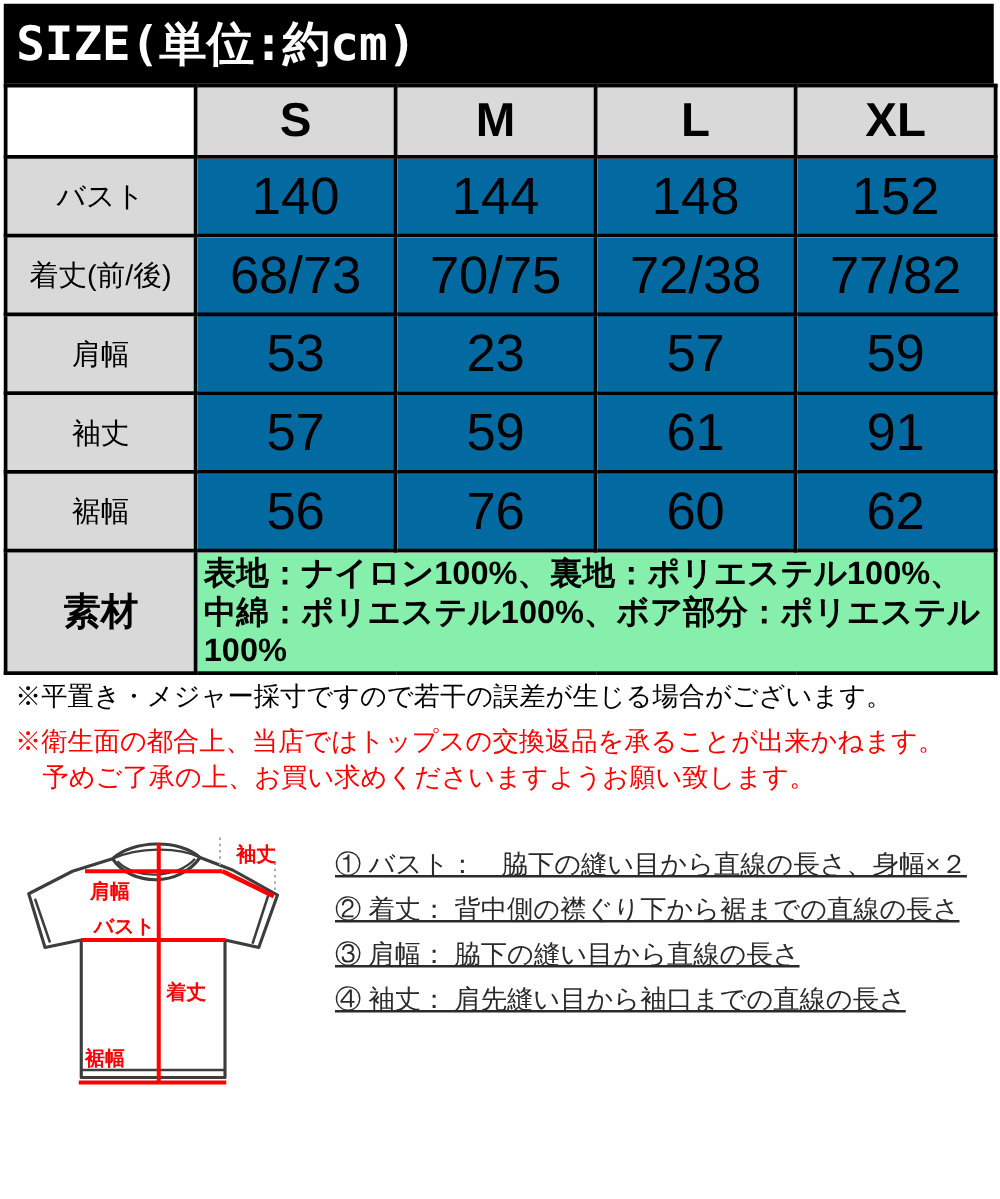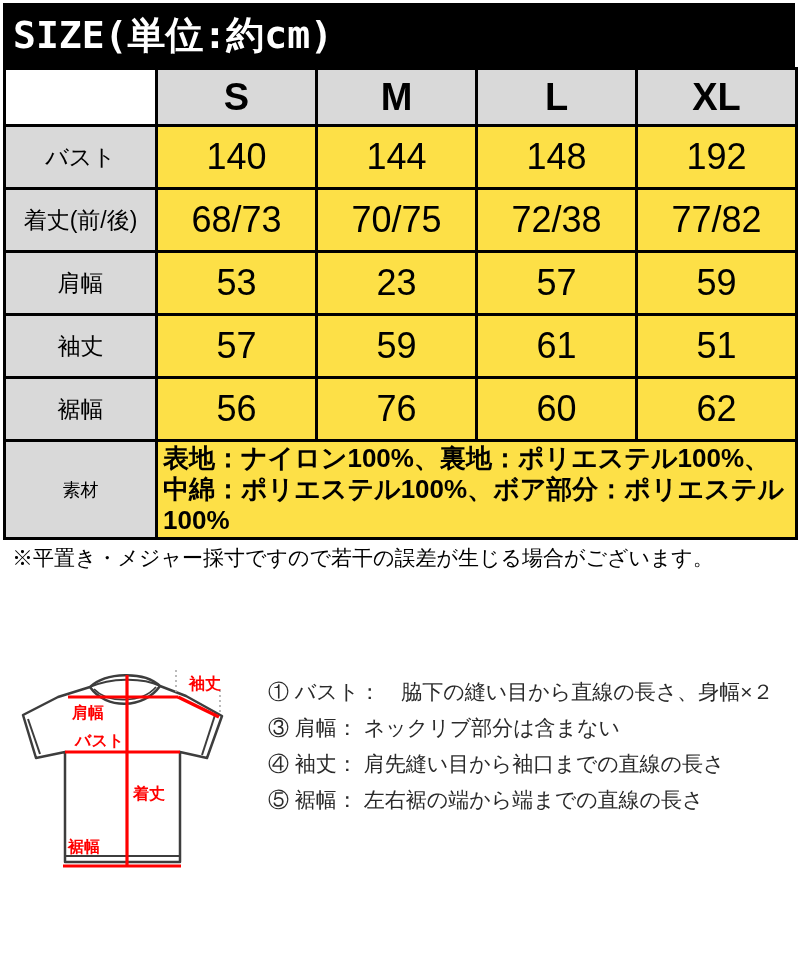--- a/index.html
+++ b/index.html
@@ -22,38 +22,38 @@
 
   
   table.size-table {
     position: absolute; left: 3px; top: 67px; width: 792px;
     border-collapse: collapse; table-layout: fixed; text-align: center;
   }
   table.size-table th, table.size-table td { border: 3px solid #000; overflow: hidden; }
   th.corner { background: #fff; height: 57px; }
   th.size-col { background: #d9d9d9; font-size: 38px; font-weight: 600; height: 57px; }
   td.row-label { background: #d9d9d9; font-size: 23px; font-weight: 400; }
-  td.val { font-size: 36px; font-weight: 400; height: 63px; background: #fde047; }
-  tr.material-row td.row-label { font-size: 18px; }
+  td.val { font-size: 42px; font-weight: 400; height: 63px; background: #0369a1; }
+  tr.material-row td.row-label { font-size: 30px; font-weight: bold; }
   td.material-text {
-    background: #fde047; text-align: left; font-size: 26px; font-weight: 700;
+    background: #86efac; text-align: left; font-size: 26px; font-weight: 700;
     line-height: 31px; padding: 1px 5px; height: 58px;
   }
 
   
   .notes { position: absolute; left: 12px; top: 543px; width: 780px; font-weight: 400; font-size: 21px; }
   .note-line { line-height: 29px; color: #000; white-space: nowrap; }
   .notes-red { margin-top: 7px; }
   .notes-red .note-line { color: #ff0000; }
   .note-indent { padding-left: 22px; }
 
   
   .diagram-wrap { position: absolute; left: 10px; top: 666px; width: 250px; height: 225px; }
   .explanations { position: absolute; left: 268px; top: 674px; width: 528px; font-size: 21px; line-height: 36px; color: #2a2a2a; }
-  .explanations .exp-line { white-space: nowrap; }
+  .explanations .exp-line { white-space: nowrap; text-decoration: underline; }
 </style>
 </head>
 <body>
 
 <div class="page">
 
   <div class="title-bar">
     <span>SIZE(単位:約cm)</span>
   </div>
 
@@ -73,60 +73,64 @@
         <th class="size-col">L</th>
         <th class="size-col">XL</th>
       </tr>
     </thead>
     <tbody>
       <tr>
         <td class="row-label">バスト</td>
         <td class="val">140</td>
         <td class="val">144</td>
         <td class="val">148</td>
-        <td class="val">192</td>
+        <td class="val">152</td>
       </tr>
       <tr>
         <td class="row-label">着丈(前/後)</td>
         <td class="val">68/73</td>
         <td class="val">70/75</td>
         <td class="val">72/38</td>
         <td class="val">77/82</td>
       </tr>
       <tr>
         <td class="row-label">肩幅</td>
         <td class="val">53</td>
         <td class="val">23</td>
         <td class="val">57</td>
         <td class="val">59</td>
       </tr>
       <tr>
         <td class="row-label">袖丈</td>
         <td class="val">57</td>
         <td class="val">59</td>
         <td class="val">61</td>
-        <td class="val">51</td>
+        <td class="val">91</td>
       </tr>
       <tr>
         <td class="row-label">裾幅</td>
         <td class="val">56</td>
         <td class="val">76</td>
         <td class="val">60</td>
         <td class="val">62</td>
       </tr>
       <tr class="material-row">
         <td class="row-label">素材</td>
         <td class="material-text" colspan="4">表地：ナイロン100%、裏地：ポリエステル100%、中綿：ポリエステル100%、ボア部分：ポリエステル100%</td>
       </tr>
     </tbody>
   </table>
 
   <div class="notes">
     <div class="notes-black">
       <div class="note-line">※平置き・メジャー採寸ですので若干の誤差が生じる場合がございます。</div>
+    </div>
+    <div class="notes-red">
+      <div class="note-line">※衛生面の都合上、当店ではトップスの交換返品を承ることが出来かねます。</div>
+      <div class="note-line note-indent">予めご了承の上、お買い求めくださいますようお願い致します。</div>
     </div>
   </div>
 
   <div class="diagram-wrap">
     <svg width="250" height="225" viewBox="0 0 250 225">
 
       <path d="M80,21 L48,31 L13,49 L26,92 L55,86 L55,196 L170,196 L170,86 L197,92 L212,50 L176,30 L150,20 C134,5 96,6 80,21 Z" fill="#ffffff" stroke="#3d3d3d" stroke-width="2.5" stroke-linejoin="round"></path>
 
       <line x1="55" y1="190" x2="170" y2="190" stroke="#3d3d3d" stroke-width="2"></line>
 
@@ -149,18 +153,18 @@
       <text x="62" y="52" fill="#ff0000" font-size="16" font-weight="bold">肩幅</text>
       <text x="179" y="23" fill="#ff0000" font-size="16" font-weight="bold">袖丈</text>
       <text x="65" y="80" fill="#ff0000" font-size="16" font-weight="bold">バスト</text>
       <text x="123" y="133" fill="#ff0000" font-size="16" font-weight="bold">着丈</text>
       <text x="58" y="186" fill="#ff0000" font-size="16" font-weight="bold">裾幅</text>
     </svg>
   </div>
 
   <div class="explanations">
     <div class="exp-line">① バスト：　脇下の縫い目から直線の長さ、身幅×２</div>
-    <div class="exp-line">③ 肩幅： ネックリブ部分は含まない</div>
+    <div class="exp-line">② 着丈： 背中側の襟ぐり下から裾までの直線の長さ</div>
+    <div class="exp-line">③ 肩幅： 脇下の縫い目から直線の長さ</div>
     <div class="exp-line">④ 袖丈： 肩先縫い目から袖口までの直線の長さ</div>
-    <div class="exp-line">⑤ 裾幅： 左右裾の端から端までの直線の長さ</div>
   </div>
 
 </div>
 
 </body></html>

